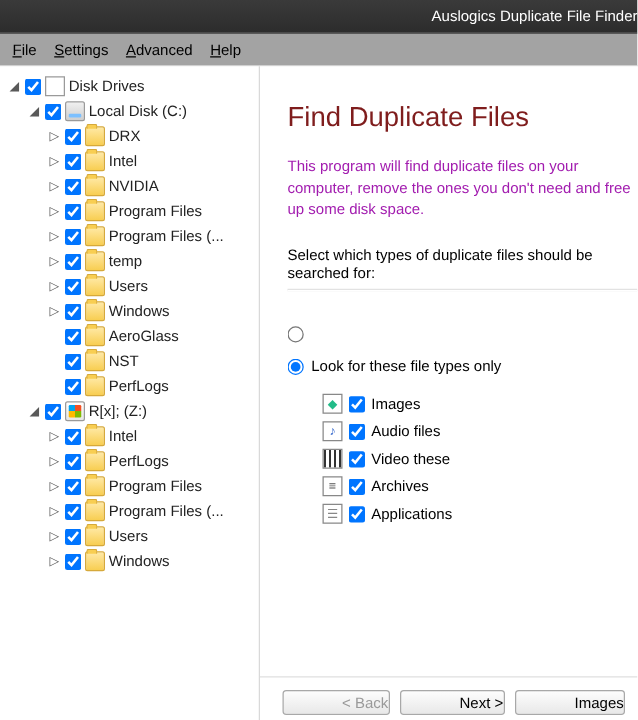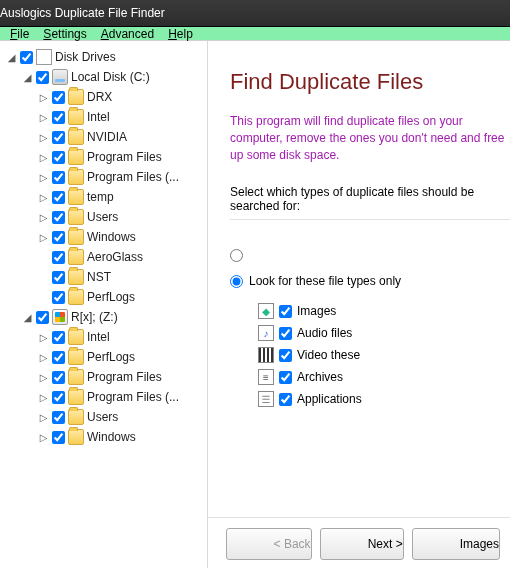--- a/index.html
+++ b/index.html
@@ -1,19 +1,19 @@
 <!DOCTYPE html>
 <html><head>
 <meta charset="utf-8">
 <style>
 * { box-sizing: border-box; margin: 0; padding: 0; font-family: "Segoe UI", Tahoma, sans-serif; font-size: 12px; }
 html, body { width: 510px; height: 576px; overflow: hidden; background: #fff; }
-.titlebar { height: 27px; background: linear-gradient(#3a3a3a,#2c2c2c); color: #fff; display: flex; align-items: center; justify-content: flex-start; border-bottom: 1px solid #000; }
+.titlebar { height: 27px; background: linear-gradient(#3a3a3a,#2c2c2c); color: #fff; display: flex; align-items: center; justify-content: flex-end; border-bottom: 1px solid #000; }
 .titlebar span { font-size: 12px; }
-.menubar { height: 14px; background: #86efac; border-bottom: 1px solid #d0d0d0; display: flex; align-items: center; padding: 0 4px; gap: 2px; }
+.menubar { height: 26px; background: #a3a3a3; border-bottom: 1px solid #d0d0d0; display: flex; align-items: center; padding: 0 4px; gap: 2px; }
 .menubar .menu-item { padding: 2px 6px; cursor: default; }
 .menubar .menu-item u { text-decoration: underline; }
 .content { display: flex; height: calc(576px - 27px - 22px); }
 .sidebar { width: 210px; border-right: 1px solid #d9d9d9; overflow: auto; padding: 6px 2px; position: relative; background: #fff; }
 .tree ul { list-style: none; padding-left: 16px; }
 .tree > ul { padding-left: 4px; }
 .node { display: flex; align-items: center; height: 20px; white-space: nowrap; gap: 3px; }
 .exp { width: 11px; height: 11px; display: inline-flex; align-items: center; justify-content: center; color: #595959; cursor: pointer; flex-shrink: 0; font-size: 10px; }
 .exp.none { visibility: hidden; }
 .cb { width: 13px; height: 13px; flex-shrink: 0; }
@@ -32,21 +32,21 @@
 h1 { color: #7f1d1d; font-size: 22px; font-weight: normal; margin-bottom: 18px; }
 .desc { color: #a21caf; font-size: 12px; line-height: 1.4; margin-bottom: 22px; }
 .sel-label { font-size: 12px; margin-bottom: 6px; }
 .hr { height: 2px; background: #e2e2e2; border-bottom: 1px solid #fff; margin-bottom: 28px; width: 280px; }
 .radio-row { display: flex; align-items: center; gap: 6px; margin-bottom: 12px; }
 .radio-row input { width: 13px; height: 13px; }
 .types { padding-left: 28px; margin-top: 10px; }
 .type-row { display: flex; align-items: center; gap: 5px; height: 22px; }
 .type-row .ticon { width: 16px; height: 16px; border: 1px solid #888; background: #fff; display: inline-flex; align-items: center; justify-content: center; font-size: 10px; }
 .buttons { position: absolute; bottom: 8px; right: 0; left: 0; border-top: 1px solid #e0e0e0; padding: 10px 10px 0 10px; display: flex; justify-content: flex-end; gap: 8px; }
-.btn { min-width: 82px; height: 32px; background: linear-gradient(#fdfdfd,#e8e8e8); border: 1px solid #a8a8a8; border-radius: 3px; cursor: pointer; font-size: 12px; padding-left: 47px; }
+.btn { min-width: 82px; height: 20px; background: linear-gradient(#fdfdfd,#e8e8e8); border: 1px solid #a8a8a8; border-radius: 3px; cursor: pointer; font-size: 12px; padding-left: 47px; }
 .btn:disabled { color: #9a9a9a; cursor: default; }
 .ticon.img { color:#2b8; }
 .ticon.aud { color:#36c; }
 .ticon.vid { background: repeating-linear-gradient(90deg,#333 0 2px,#fff 2px 4px); }
 .ticon.arc { color:#555; font-weight:bold; }
 .ticon.app { color:#888; }
 </style>
 </head>
 <body>
 

